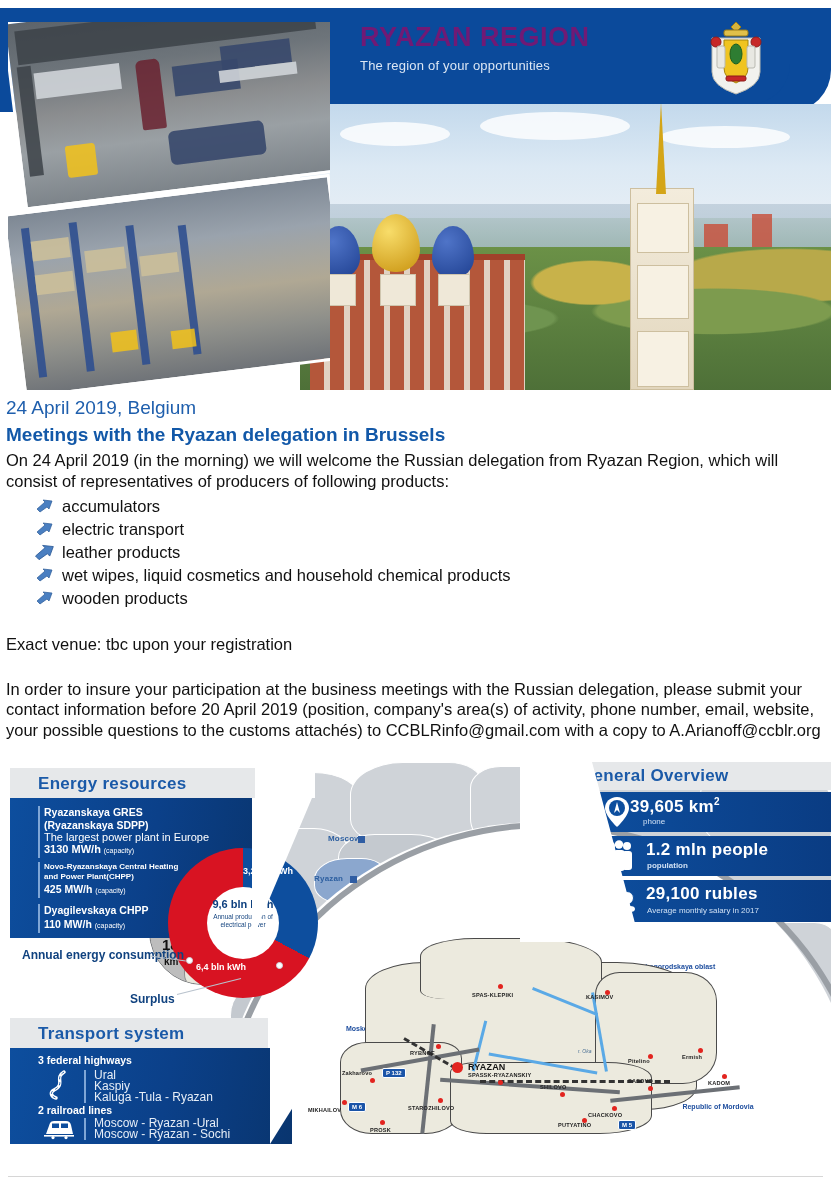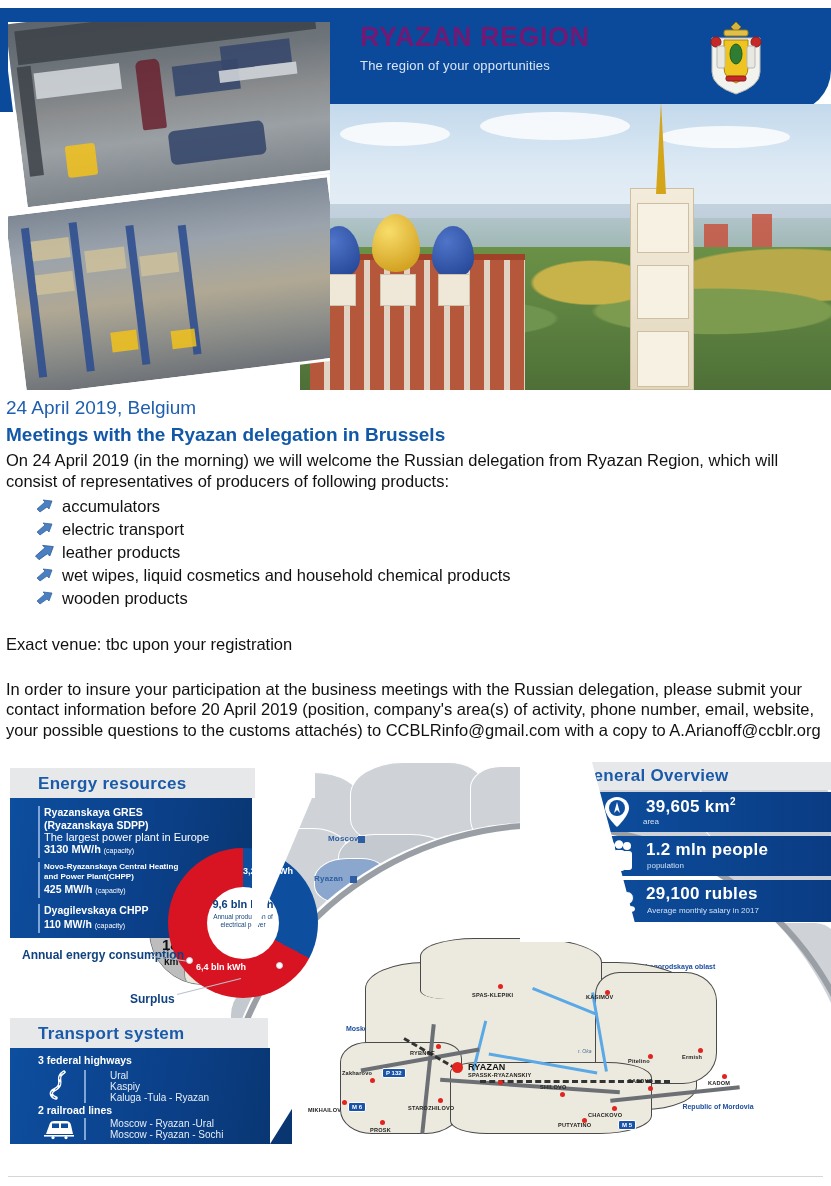--- a/index.html
+++ b/index.html
@@ -134,21 +134,21 @@
   .donut-hole{position:absolute;left:207px;top:887px;width:72px;height:72px;border-radius:50%;background:#fff;}
   .donut-ctr{position:absolute;left:203px;top:898px;width:80px;text-align:center;color:#0d3f7e;}
   .dc-1{font-size:11px;font-weight:bold;line-height:13px;}
   .dc-2{font-size:6.5px;line-height:8px;margin-top:2px;color:#14447f;}
   .dn-lbl{position:absolute;font-size:9px;font-weight:bold;color:#fff;}
   .out-lbl{position:absolute;font-size:12px;font-weight:bold;color:#10427f;}
   .lead{position:absolute;height:1px;background:#ffffff;}
   .lead-d{position:absolute;width:5px;height:5px;border-radius:50%;background:#fff;border:1px solid #cfd6e0;}
 
   .tr-h{font-size:10.5px;font-weight:bold;color:#fff;}
-  .tr-list{font-size:10px;color:#e7eef7;line-height:11px;border-left:2px solid #7fa6d6;padding-left:24px;}
+  .tr-list{font-size:12px;color:#e7eef7;line-height:11px;border-left:2px solid #7fa6d6;padding-left:8px;}
 
   .go-row{position:absolute;background:linear-gradient(90deg,#0d4e9e,#0a3c83);}
   .go-num{position:absolute;color:#fff;font-size:17px;font-weight:bold;letter-spacing:.3px;}
   .go-num sup{font-size:10px;}
   .go-sub{position:absolute;color:#cfe0f4;font-size:8px;}
   .go-ico{position:absolute;}
   .go-diag{position:absolute;background:#ffffff;}
 
   .bottom-rule{position:absolute;left:8px;top:1176px;width:815px;height:1px;background:#d6d6d6;}
 </style>
@@ -480,37 +480,37 @@
   <div class="panel-head" style="left:556px;top:0px;width:275px;height:28px;">
     <div class="ttl" style="left:24px;top:4px;">General Overview</div>
   </div>
 
   <div class="go-row" style="left:590px;top:30px;width:241px;height:40px;">
     <svg class="go-ico" style="left:12px;top:4px;width:30px;height:32px;" viewBox="0 0 30 32">
       <path d="M15 1 C8 1 3 6 3 12 C3 20 15 31 15 31 C15 31 27 20 27 12 C27 6 22 1 15 1 Z" fill="#ffffff"></path>
       <circle cx="15" cy="12" r="8" fill="#0d4e9e"></circle>
       <path d="M15 6 L18 17 L15 14 L12 17 Z" fill="#ffffff"></path>
     </svg>
-    <div class="go-num" style="left:56px;top:4px;text-align:right;">
+    <div class="go-num" style="left:40px;top:4px;text-align:right;">
       <span>39,605 km</span><sup>2</sup>
     </div>
-    <div class="go-sub" style="left:53px;top:25px;">area</div>
+    <div class="go-sub" style="left:53px;top:25px;">phone</div>
   </div>
 
   <div class="go-row" style="left:590px;top:74px;width:241px;height:40px;">
     <svg class="go-ico" style="left:12px;top:4px;width:34px;height:32px;" viewBox="0 0 34 32">
       <circle cx="9" cy="6" r="4" fill="#ffffff"></circle>
         <rect x="4" y="11" width="10" height="19" rx="3" fill="#ffffff"></rect>
       <circle cx="17" cy="4.5" r="4.2" fill="#ffffff"></circle>
         <rect x="11.6" y="10" width="11" height="21" rx="3" fill="#ffffff"></rect>
       <circle cx="25" cy="6" r="4" fill="#ffffff"></circle>
         <rect x="20" y="11" width="10" height="19" rx="3" fill="#ffffff"></rect>
     </svg>
     <div class="go-num" style="left:56px;top:4px;">1.2 mln  people</div>
-    <div class="go-sub" style="left:57px;top:25px;">population</div>
+    <div class="go-sub" style="left:57px;top:25px;font-weight:bold;">population</div>
   </div>
 
   <div class="go-row" style="left:590px;top:118px;width:241px;height:42px;">
     <svg class="go-ico" style="left:10px;top:6px;width:38px;height:30px;" viewBox="0 0 38 30">
       <ellipse cx="17" cy="5" rx="9" ry="3.4" fill="#ffffff"></ellipse>
       <ellipse cx="17" cy="9" rx="9" ry="3.4" fill="#e7eef7"></ellipse>
       <ellipse cx="17" cy="13" rx="9" ry="3.4" fill="#ffffff"></ellipse>
       <circle cx="27" cy="12" r="6.5" fill="#ffffff" stroke="#0d4e9e" stroke-width="1"></circle>
       <path d="M2 20 Q10 16 18 20 L30 20 Q35 20 35 23 Q35 26 30 26 L10 26 Q4 26 2 23 Z" fill="#ffffff"></path>
     </svg>

